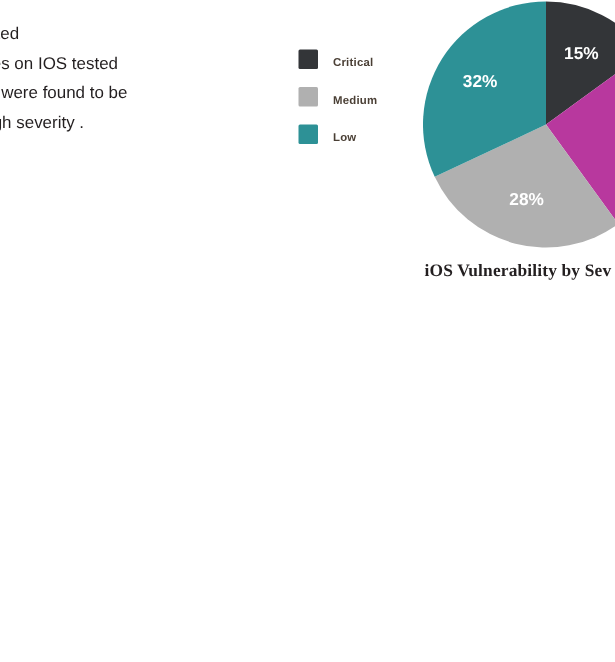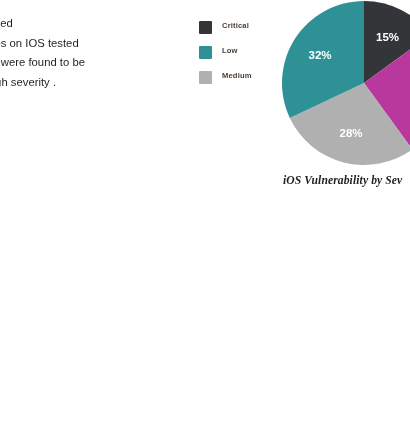--- a/index.html
+++ b/index.html
@@ -41,21 +41,21 @@
   
   .legend {
     position: absolute;
     left: 199px;
     width: 80px;
   }
   #legend-ios     { top: 21px; }
 
   .legend-row {
     display: flex;
-    align-items: flex-start;
+    align-items: flex-end;
     height: 25px;
   }
   .legend-swatch {
     width: 13px;
     height: 13px;
     flex: 0 0 13px;
     border-radius: 1px;
   }
   .legend-label {
     margin-left: 10px;
@@ -87,44 +87,44 @@
   
   .chart-title {
     position: absolute;
     font-family: "Liberation Serif", serif;
     font-size: 11.6px;
     font-weight: bold;
     color: #231f20;
     letter-spacing: .1px;
     white-space: nowrap;
   }
-  #title-ios     { left: 283px; top: 174px; font-style: italic; }
+  #title-ios     { left: 283px; top: 174px; }
 </style>
 </head>
 <body>
 
 <div class="section" id="section-ios">
 
   <div class="blurb" id="blurb-ios">of the detected
 vulnerabilities on IOS tested
 applications were found to be
 critical or high severity .</div>
 
   <div class="legend" id="legend-ios">
     <div class="legend-row">
       <span class="legend-swatch" style="background: rgb(51, 53, 56);"></span>
       <span class="legend-label">Critical</span>
     </div>
     <div class="legend-row">
+      <span class="legend-swatch" style="background: rgb(176, 176, 176);"></span>
+      <span class="legend-label">Medium</span>
+    </div>
+    <div class="legend-row">
       <span class="legend-swatch" style="background: rgb(45, 145, 150);"></span>
       <span class="legend-label">Low</span>
-    </div>
-    <div class="legend-row">
-      <span class="legend-swatch" style="background: rgb(176, 176, 176);"></span>
-      <span class="legend-label">Medium</span>
     </div>
   </div>
 
   <div class="pie-wrap" id="pie-wrap-ios">
     <svg class="pie-svg" width="164" height="164" viewBox="0 0 164 164">
         <path d="M 82 82 L 82 0 A 82 82 0 0 1 148.3393935387457 33.801609312017206 Z" fill="#333538"></path>
         <text class="slice-label" x="105.60750598645643" y="35.66766074220487">15%</text>
         <path d="M 82 82 L 148.3393935387457 33.801609312017206 A 82 82 0 0 1 130.1983906879828 148.3393935387457 Z" fill="#b8389e"></path>
         <text class="slice-label" x="133.35979371094717" y="90.134592182092" opacity="0">25%</text>
         <path d="M 82 82 L 130.1983906879828 148.3393935387457 A 82 82 0 0 1 7.80418169778639 116.91390190833594 Z" fill="#b0b0b0"></path>

